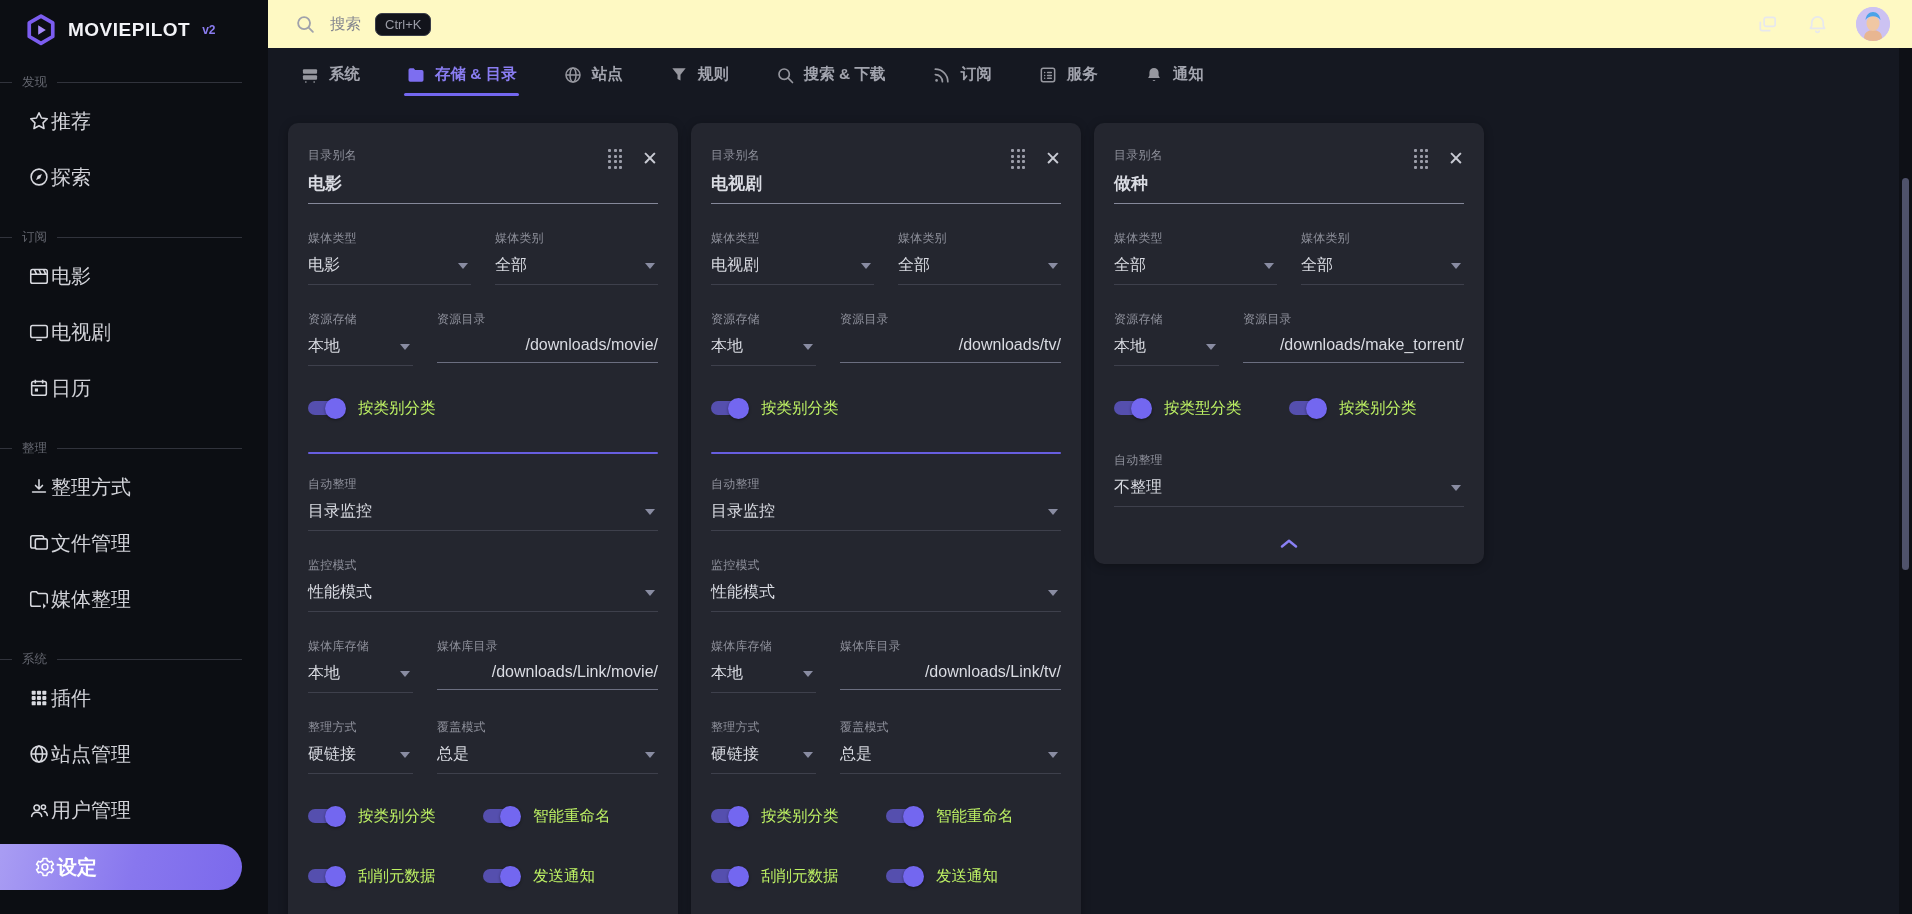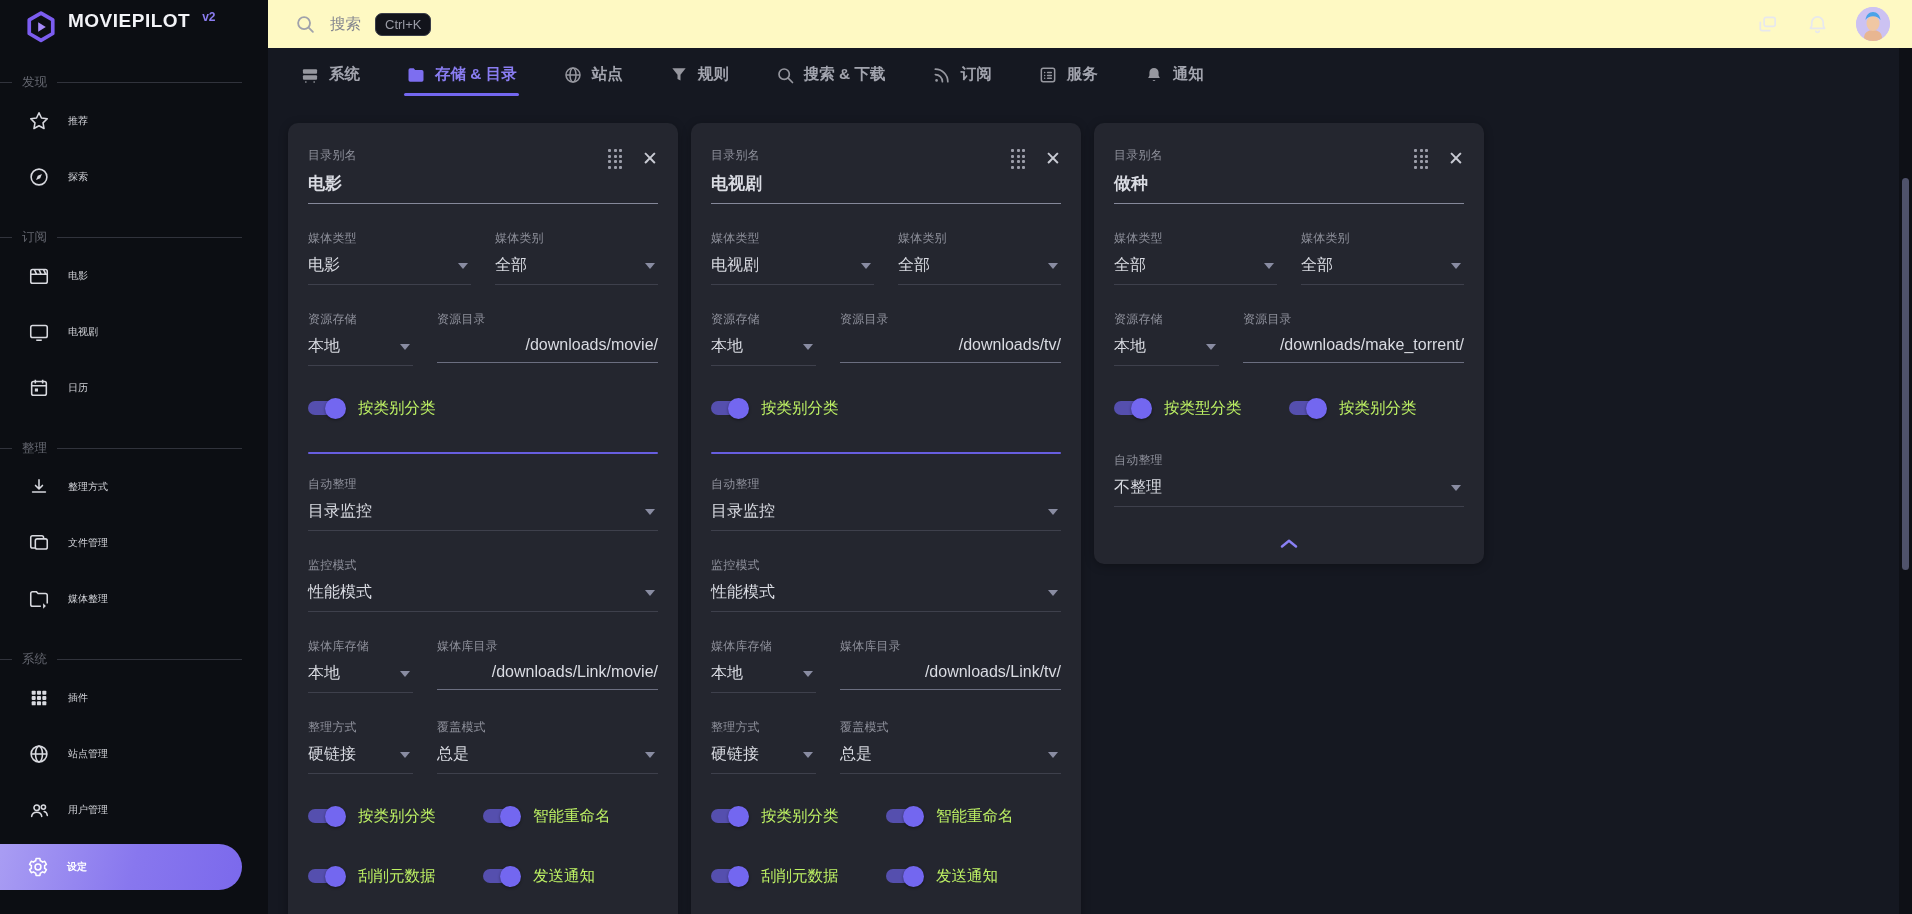--- a/index.html
+++ b/index.html
@@ -8,37 +8,37 @@
     font-family:"Liberation Sans","DejaVu Sans",sans-serif;
     background:#14161e; color:#d5d7de; display:flex;
   }
   svg { display:block; }
 
   
   .sidebar {
     width:268px; min-width:268px; height:914px; background:#0c0e13;
     display:flex; flex-direction:column; position:relative; z-index:3;
   }
-  .logo-row { display:flex; gap:10px; padding:10px 0 0 24px; height:50px; }
+  .logo-row { display:flex; align-items:center; gap:10px; padding:10px 0 0 24px; height:50px; }
   .brand { font-size:19px; font-weight:bold; color:#f2f3f7; letter-spacing:.5px; }
   .brand-ver { font-size:12px; font-weight:bold; color:#8b7cf0; margin-left:2px; }
   .nav-section-label {
     display:flex; align-items:center; gap:10px; color:#64666f; font-size:12.5px;
     margin-top:24px; margin-bottom:2px;
   }
   .nav-section-label::before { content:""; width:12px; height:1px; background:#31333c; }
   .nav-section-label::after { content:""; flex:1; height:1px; background:#31333c; margin-right:26px; }
   .nav-section-label:first-of-type { margin-top:52px; }
   .nav-item {
-    display:flex; align-items:center; gap:17px; height:56px; padding-left:27px;
-    color:#d2d3d9; font-size:10px; cursor:pointer;
+    display:flex; align-items:center; gap:0; height:56px; padding-left:27px;
+    color:#d2d3d9; font-size:20px; cursor:pointer;
   }
   .nav-item .nicon { width:24px; height:24px; color:#d8d9df; display:flex; align-items:center; justify-content:center; }
   .nav-item.active {
-    height:46px; margin:6px 26px 16px 0; padding-left:26px;
+    height:46px; margin:6px 26px 16px 0; padding-left:33px;
     background:linear-gradient(105deg,#a99df3 0%,#8877ee 55%,#7b69ec 100%);
     border-radius:0 24px 24px 0; color:#ffffff; font-weight:bold;
   }
   .nav-item.active .nicon { color:#ffffff; }
 
   
   .main-col { flex:1; display:flex; flex-direction:column; height:914px; position:relative; }
 
   .topbar {
     height:48px; background:#fef9c3; display:flex; align-items:center;

